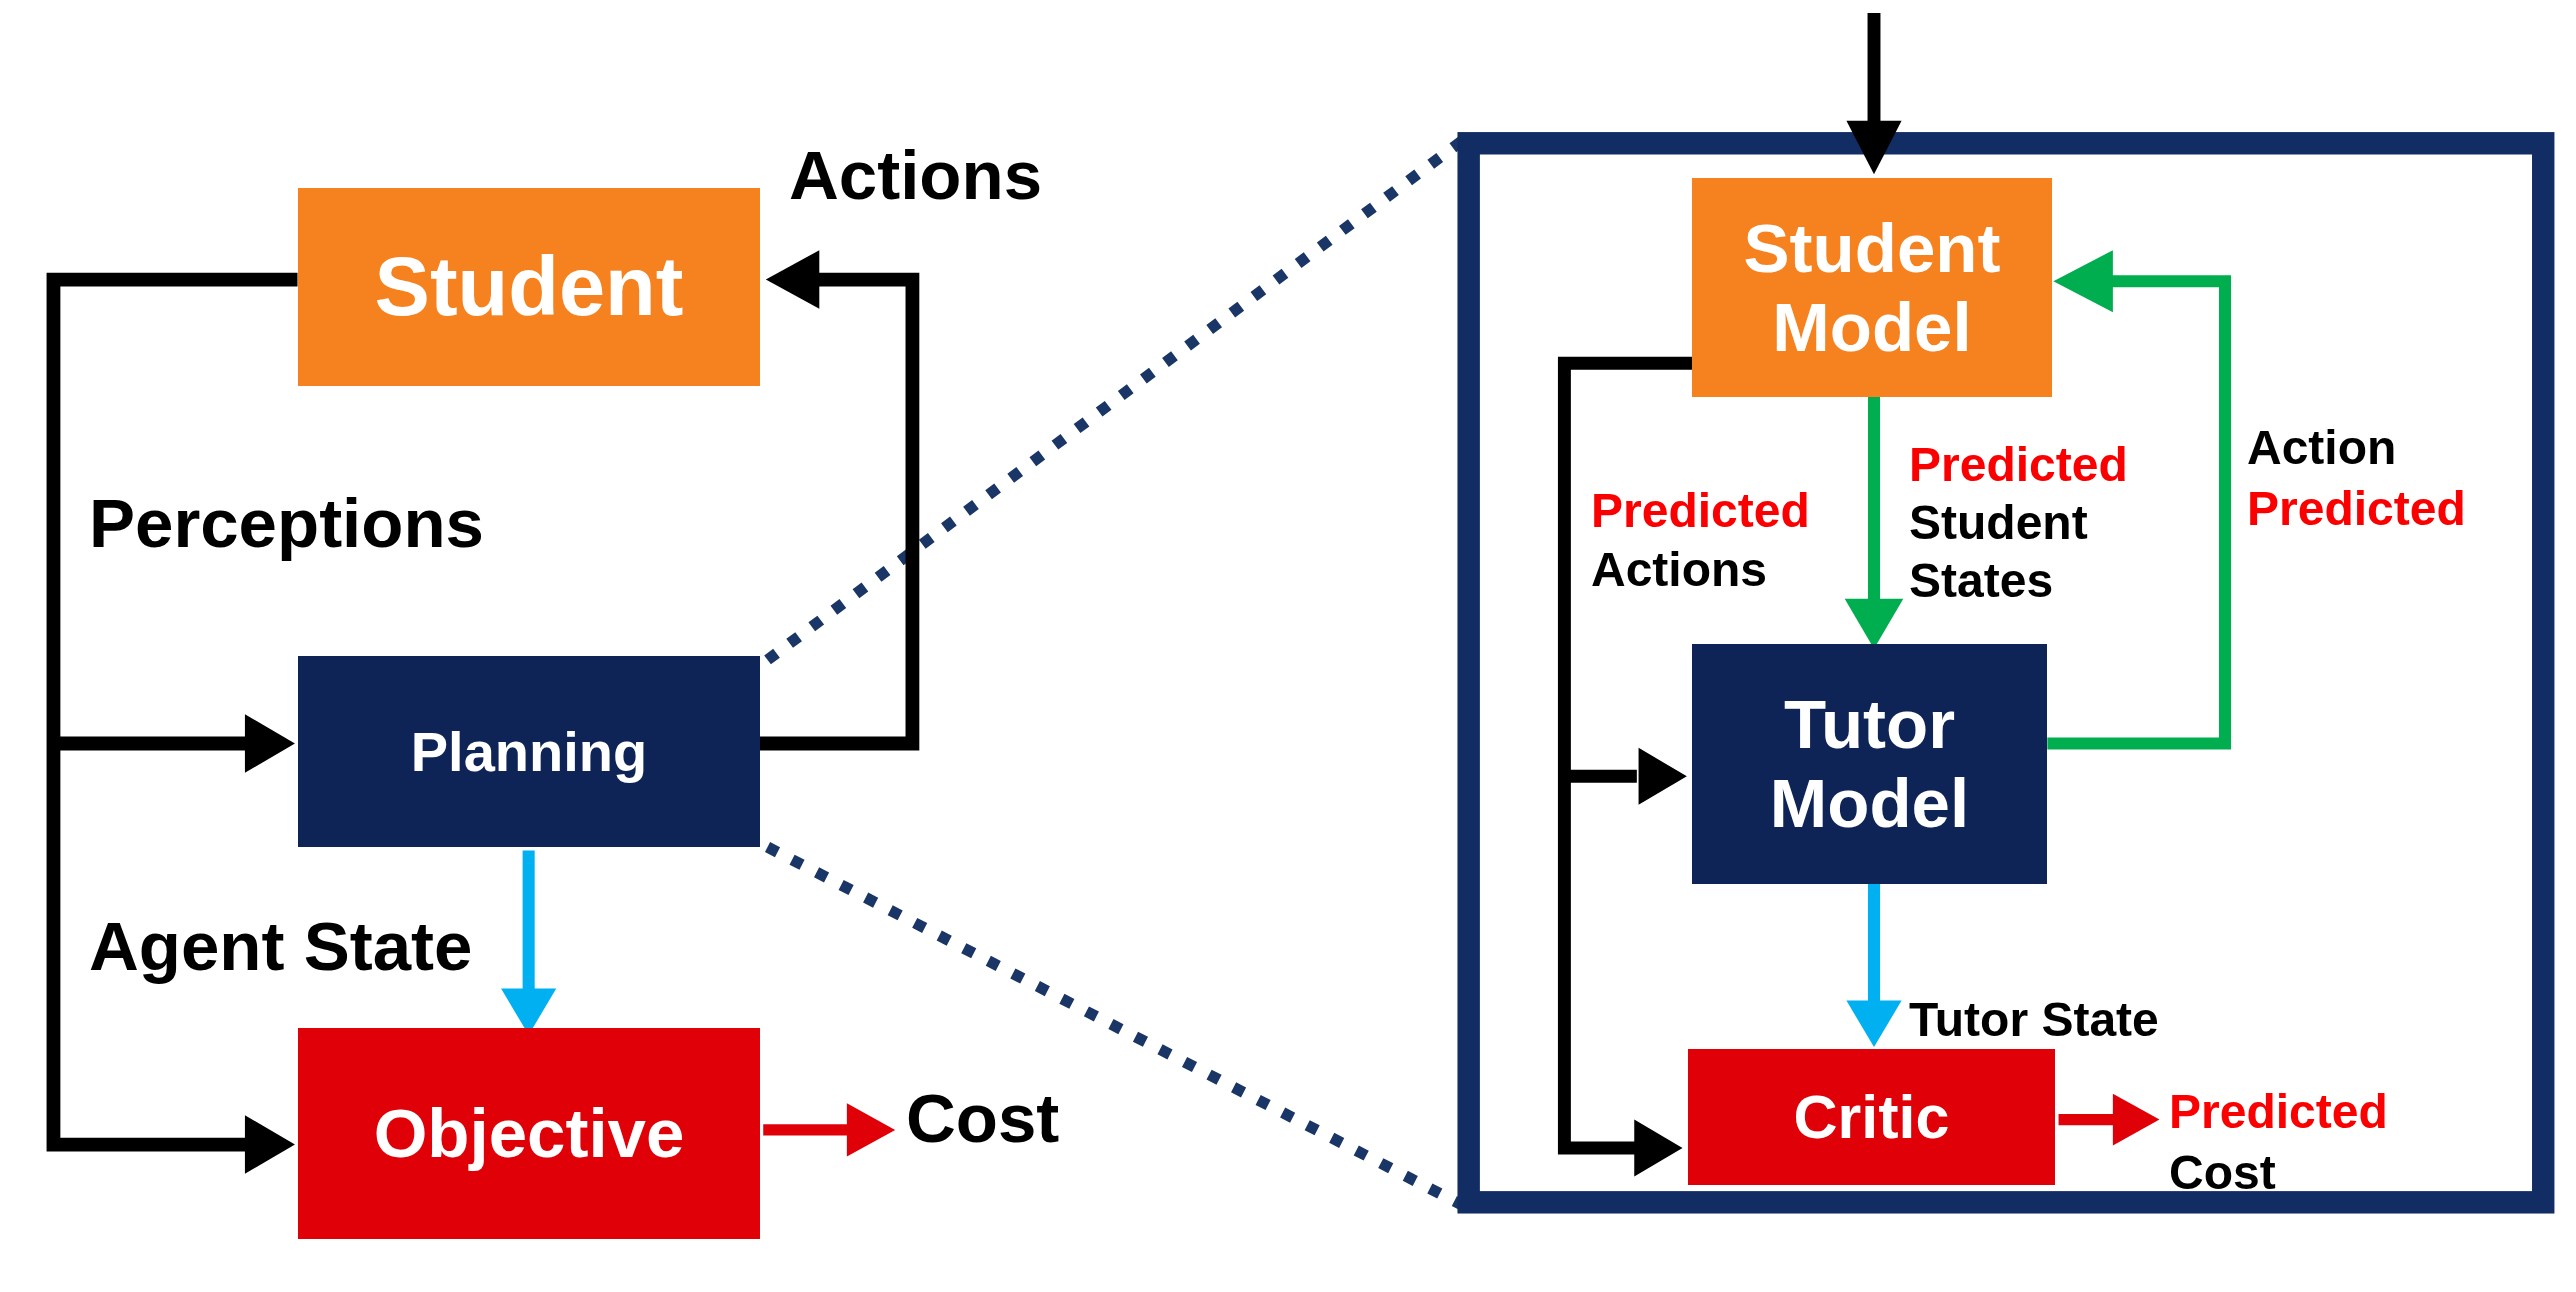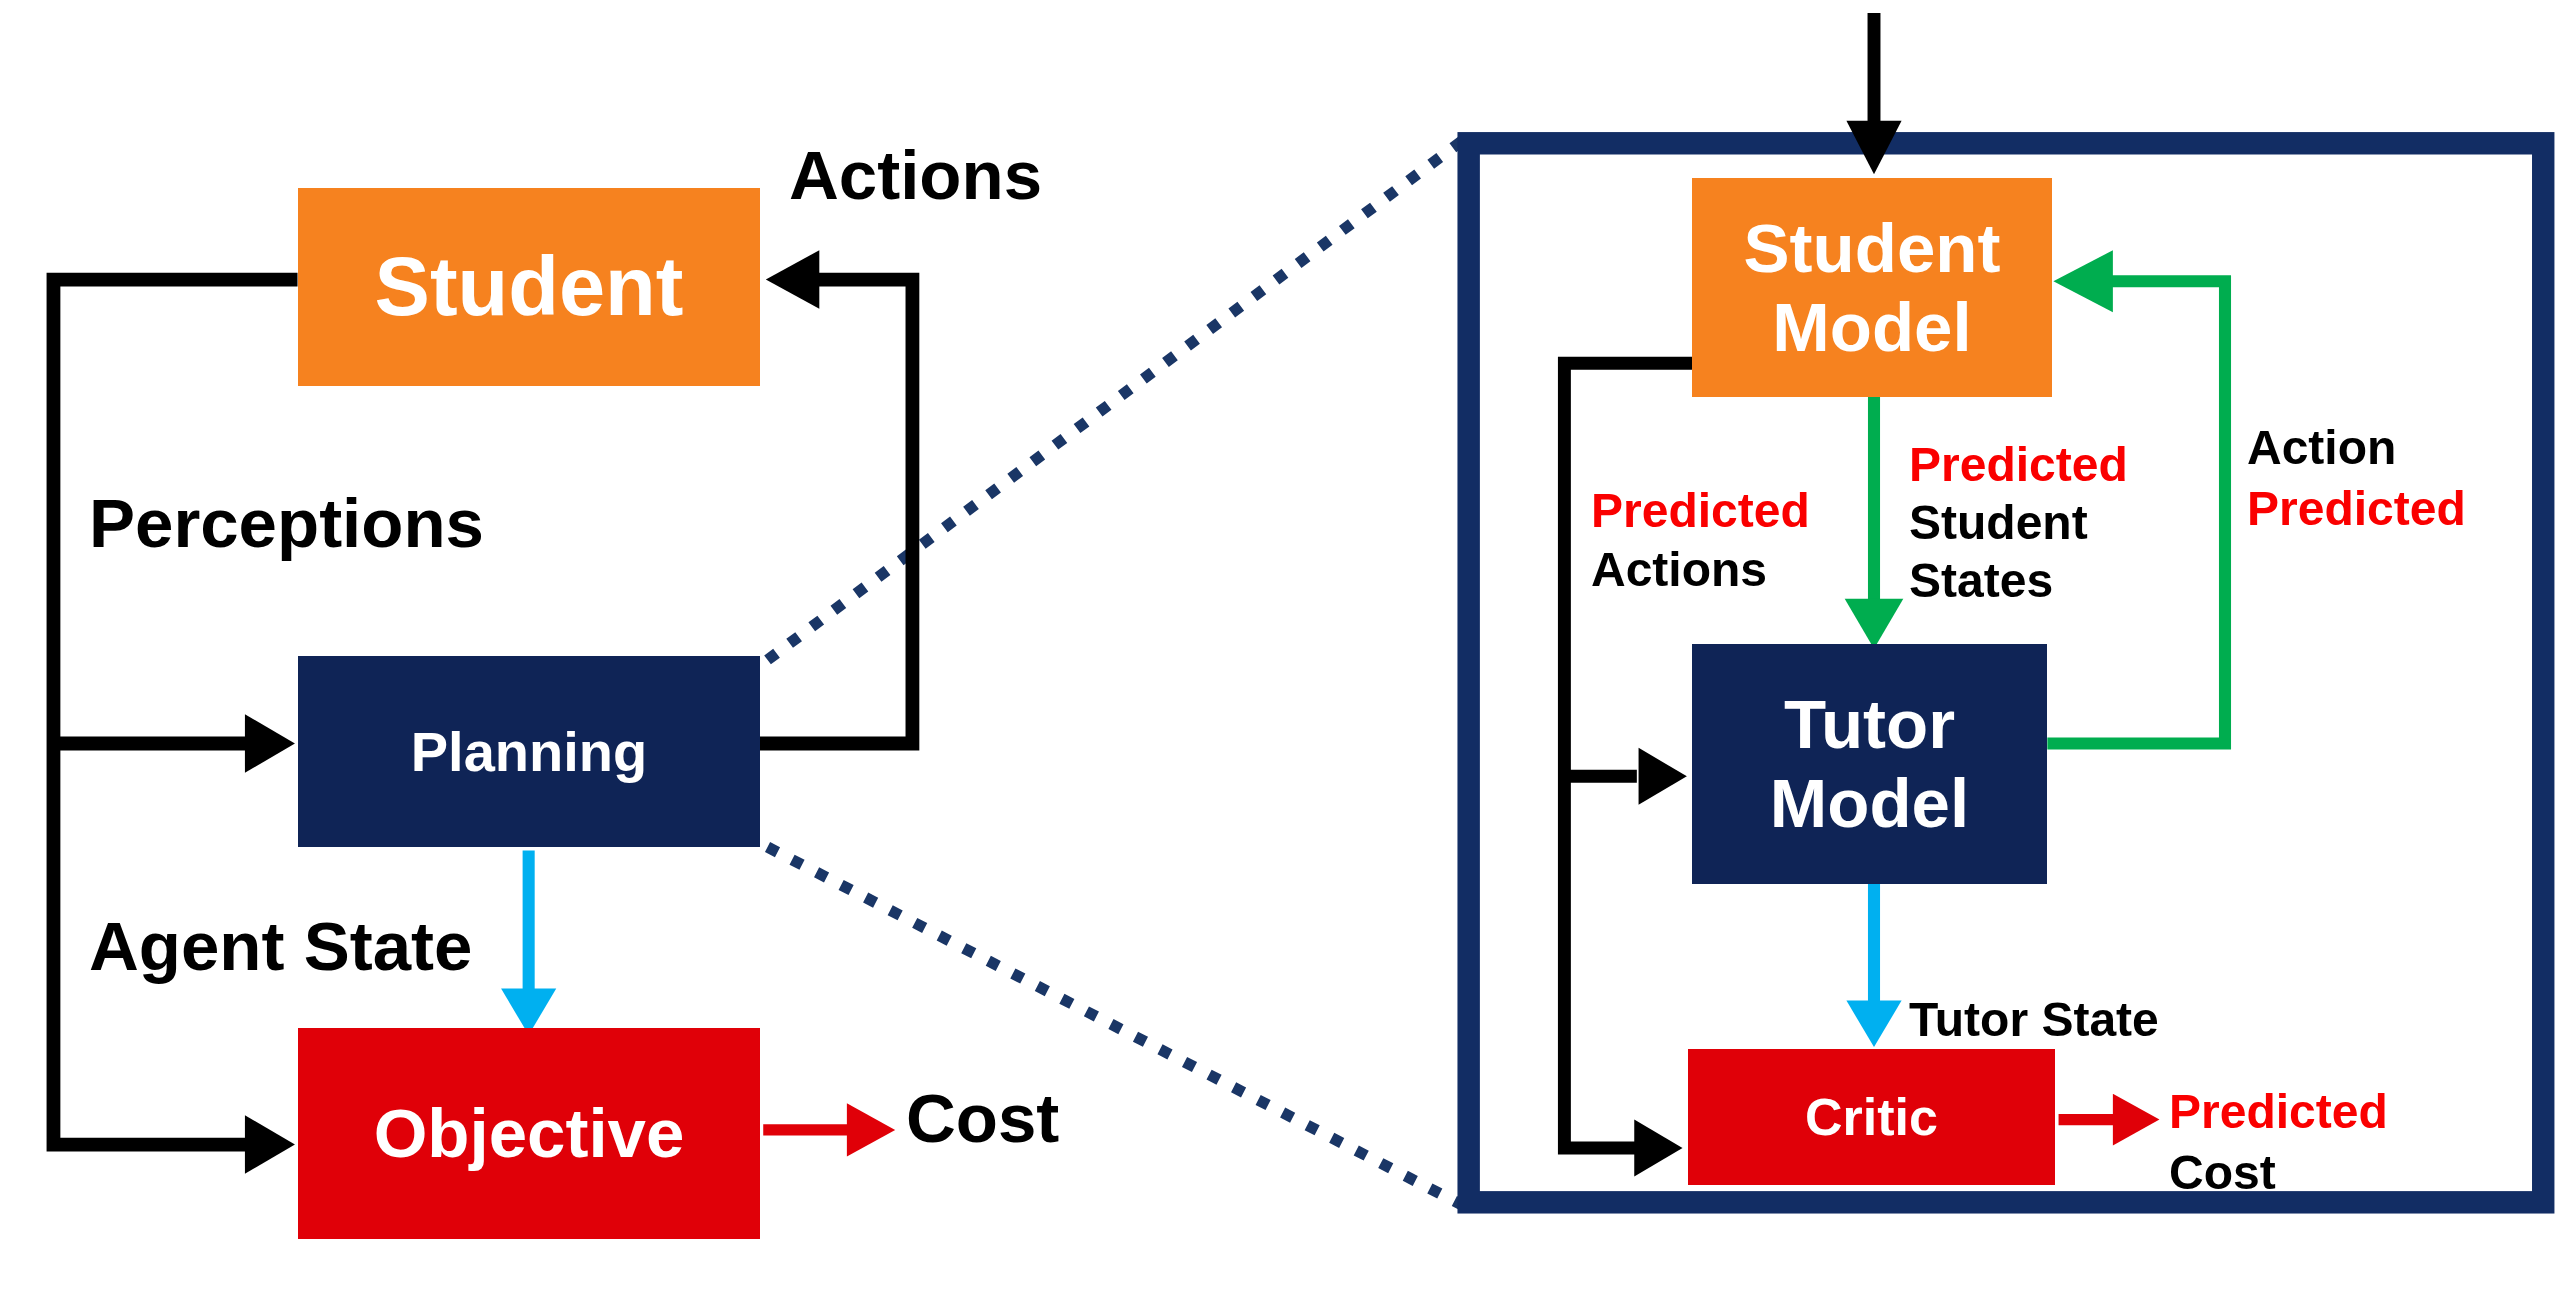--- a/index.html
+++ b/index.html
@@ -43,21 +43,21 @@
     position:absolute;z-index:2;
     display:flex;flex-direction:column;align-items:center;justify-content:center;
     color:#fff;text-align:center;
   }
   .box span{display:block;}
   #student-box{left:298px;top:188px;width:462px;height:198px;background:var(--box-orange);font-size:83px;}
   #planning-box{left:298px;top:656px;width:462px;height:191px;background:var(--box-navy);font-size:56px;}
   #objective-box{left:298px;top:1028px;width:462px;height:211px;background:var(--box-red);font-size:69px;}
   #student-model-box{left:1692px;top:178px;width:360px;height:219px;background:var(--box-orange);font-size:69px;line-height:79px;}
   #tutor-model-box{left:1692px;top:644px;width:355px;height:240px;background:var(--box-navy);font-size:69px;line-height:79px;}
-  #critic-box{left:1688px;top:1049px;width:367px;height:136px;background:var(--box-red);font-size:52px;}
+  #critic-box{left:1688px;top:1049px;width:367px;height:136px;background:var(--box-red);font-size:61px;}
 
   
   .lbl{position:absolute;z-index:2;color:#000;white-space:nowrap;}
   .lbl span{display:block;}
   .red{color:var(--text-red,#FA0000);}
   .lbl-big{font-size:69px;line-height:72px;}
   .lbl-small{font-size:48px;line-height:59px;}
   #actions-label{left:789px;top:140px;}
   #perceptions-label{left:89px;top:488px;}
   #agent-state-label{left:89px;top:911px;}

